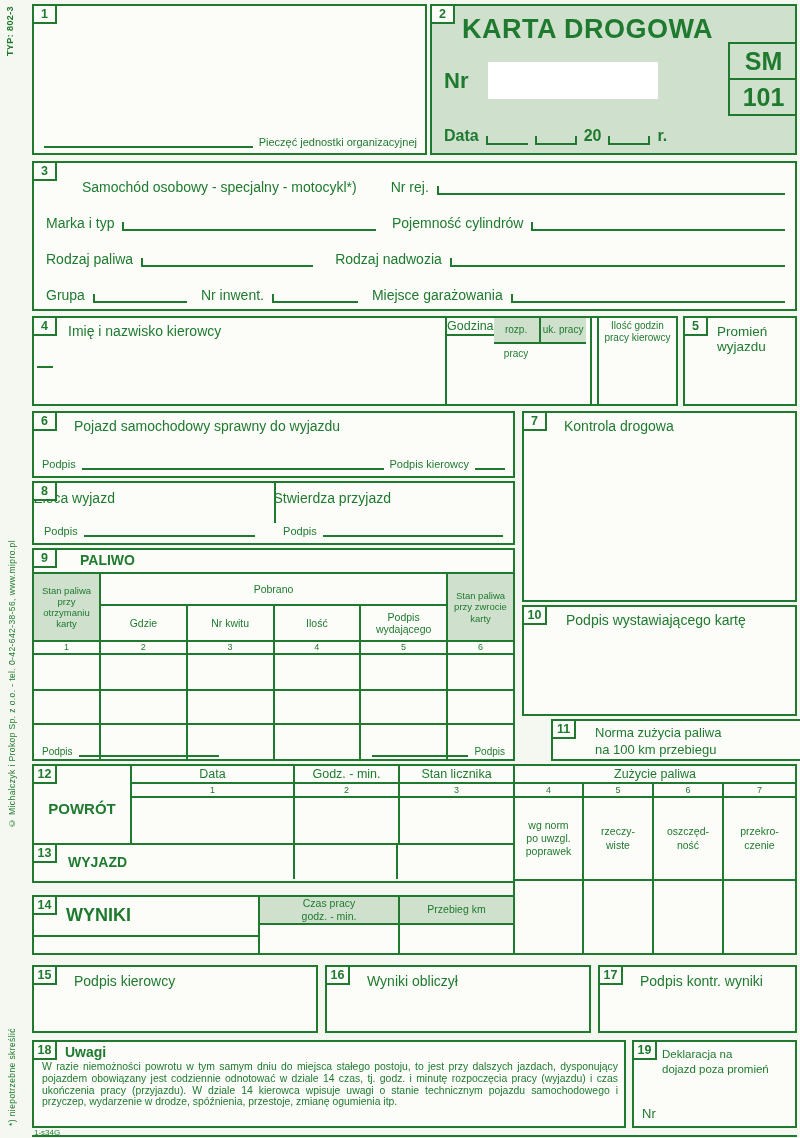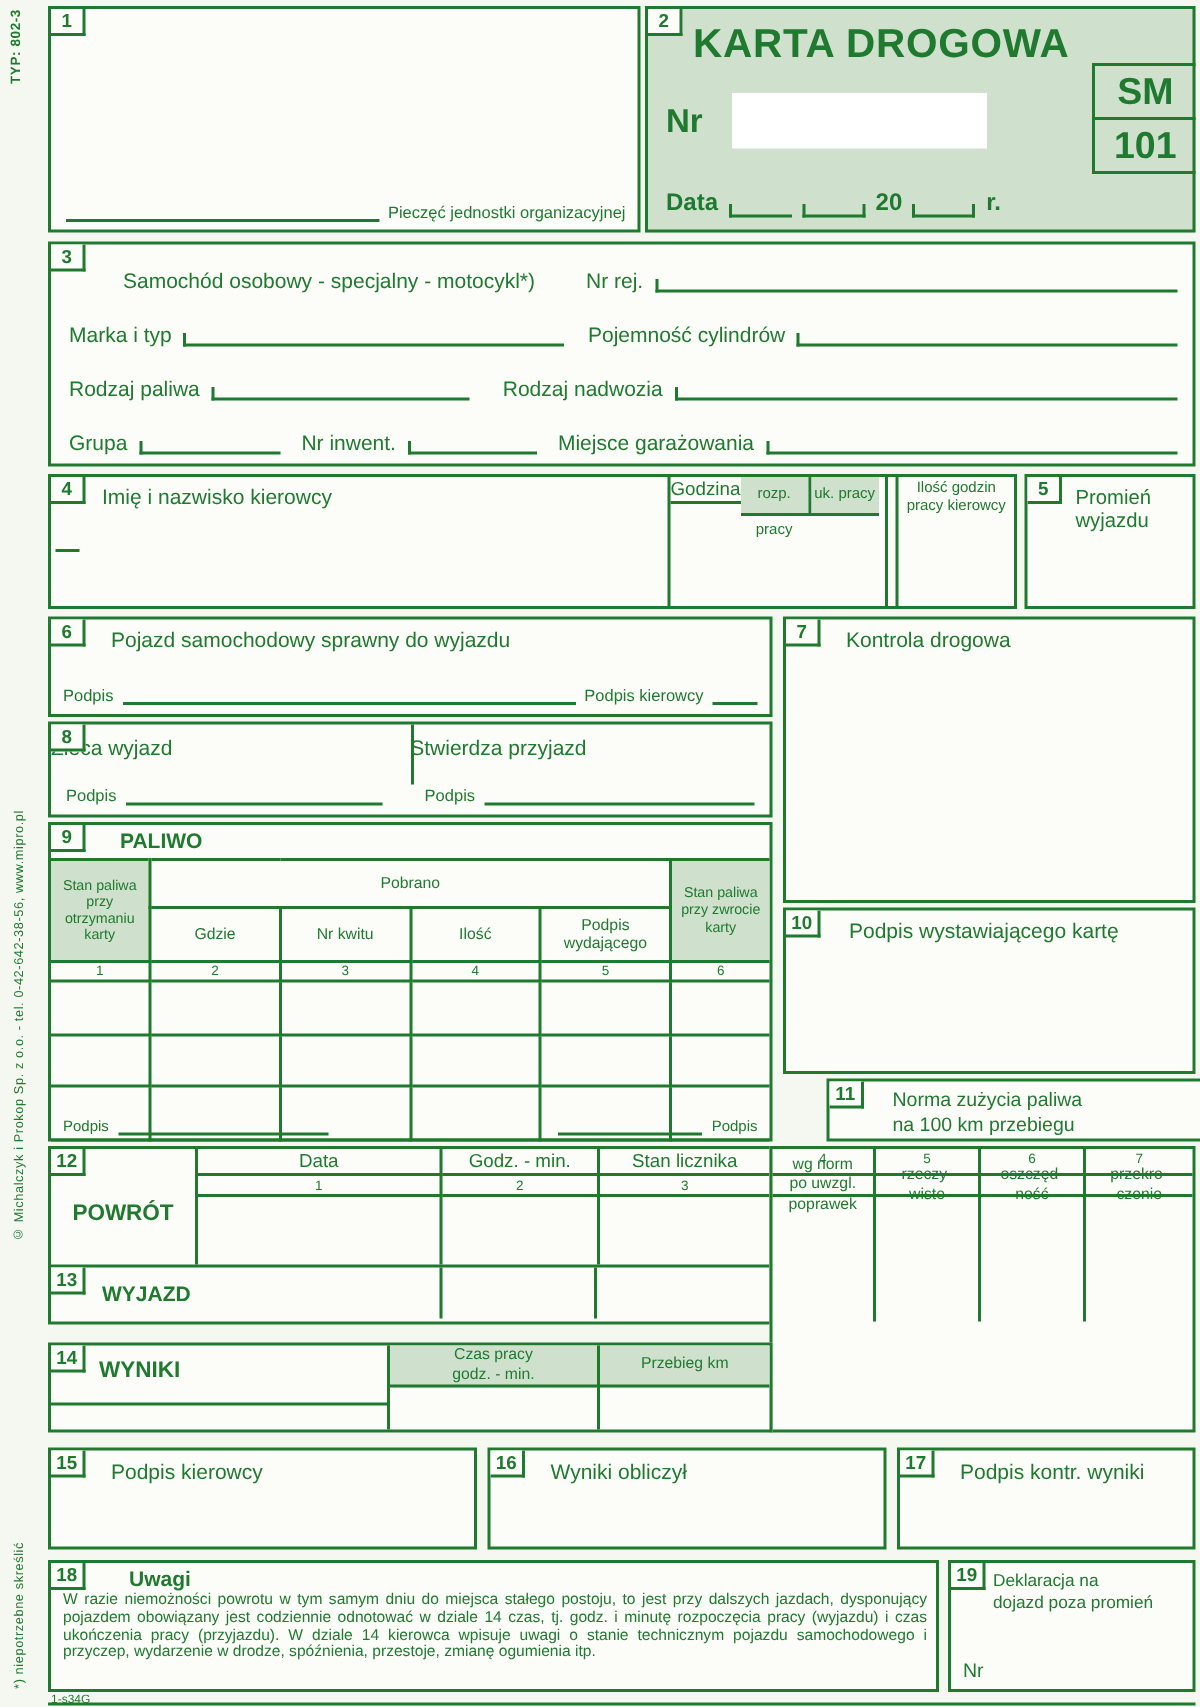--- a/index.html
+++ b/index.html
@@ -123,21 +123,21 @@
   .tl-c2 { flex:1; }
 
   
   #tblR { display:grid; grid-template-columns:69px 70px 70px 1fr; grid-template-rows:18px 14px 83px 1fr; }
   #tblR .zu-h { grid-column:1 / -1; text-align:center; font-size:12.5px; line-height:16px; border-bottom:2px solid var(--green); }
   #tblR .fuel-lbl { display:flex; align-items:center; justify-content:center; text-align:center; font-size:10.5px; line-height:1.25; white-space:pre-line; }
 
   
   #tblC { display:flex; }
   .tc-label { width:226px; border-right:2px solid var(--green); position:relative; }
-  .tc-label .wn { position:absolute; left:32px; top:8px; font-weight:bold; font-size:15px; }
+  .tc-label .wn { position:absolute; left:32px; top:8px; font-weight:bold; font-size:18px; }
   .tc-label .strip { position:absolute; left:0; right:0; bottom:0; height:18px; border-top:2px solid var(--green); }
   .tc-col { display:flex; flex-direction:column; }
   .tc-col .hdr { height:28px; border-bottom:2px solid var(--green); background:var(--lg); font-size:10.5px; line-height:1.25; text-align:center; white-space:pre-line; display:flex; align-items:center; justify-content:center; }
   .tc-col .empty { flex:1; }
   #tc1 { width:140px; border-right:2px solid var(--green); }
   #tc2 { flex:1; }
 
   
   #uwagi-text { position:absolute; top:19px; left:8px; right:6px; font-size:10.4px; line-height:11.8px; text-align:justify; }
   #b19 .dek { position:absolute; left:28px; top:5px; font-size:11.5px; line-height:1.3; }
@@ -358,20 +358,21 @@
       <div class="tl-wyjazd">
         <div class="badge">13</div>
         <div class="wy">WYJAZD</div>
       </div>
       <div class="tl-c1"></div>
       <div class="tl-c2"></div>
     </div>
   </div>
 
   <div class="box" id="tblR">
+    <div class="zu-h">Zużycie paliwa</div>
     <div class="cell nm brd-r brd-b">4</div>
     <div class="cell nm brd-r brd-b">5</div>
     <div class="cell nm brd-r brd-b">6</div>
     <div class="cell nm brd-b">7</div>
     <div class="fuel-lbl brd-r brd-b">wg norm
 po uwzgl.
 poprawek</div>
     <div class="fuel-lbl brd-r brd-b">rzeczy-
 wiste</div>
     <div class="fuel-lbl brd-r brd-b">oszczęd-
@@ -409,21 +410,21 @@
     <div class="badge">16</div>
     <div class="lbl" style="left:40px; top:6px;">Wyniki obliczył</div>
   </div>
   <div class="box" id="b17">
     <div class="badge">17</div>
     <div class="lbl" style="left:40px; top:6px;">Podpis kontr. wyniki</div>
   </div>
 
   <div class="box" id="b18">
     <div class="badge">18</div>
-    <div class="lbl" style="left:52px; top:2px; font-weight:bold;">Uwagi</div>
+    <div class="lbl" style="left:31px; top:2px; font-weight:bold;">Uwagi</div>
     <div id="uwagi-text">W razie niemożności powrotu w tym samym dniu do miejsca stałego postoju, to jest przy dalszych jazdach, dysponujący pojazdem obowiązany jest codziennie odnotować w dziale 14 czas, tj. godz. i minutę rozpoczęcia pracy (wyjazdu) i czas ukończenia pracy (przyjazdu). W dziale 14 kierowca wpisuje uwagi o stanie technicznym pojazdu samochodowego i przyczep, wydarzenie w drodze, spóźnienia, przestoje, zmianę ogumienia itp.</div>
   </div>
 
   <div class="box" id="b19">
     <div class="badge">19</div>
     <div class="dek pre">Deklaracja na
 dojazd poza promień</div>
     <div class="nr">Nr</div>
   </div>
 

